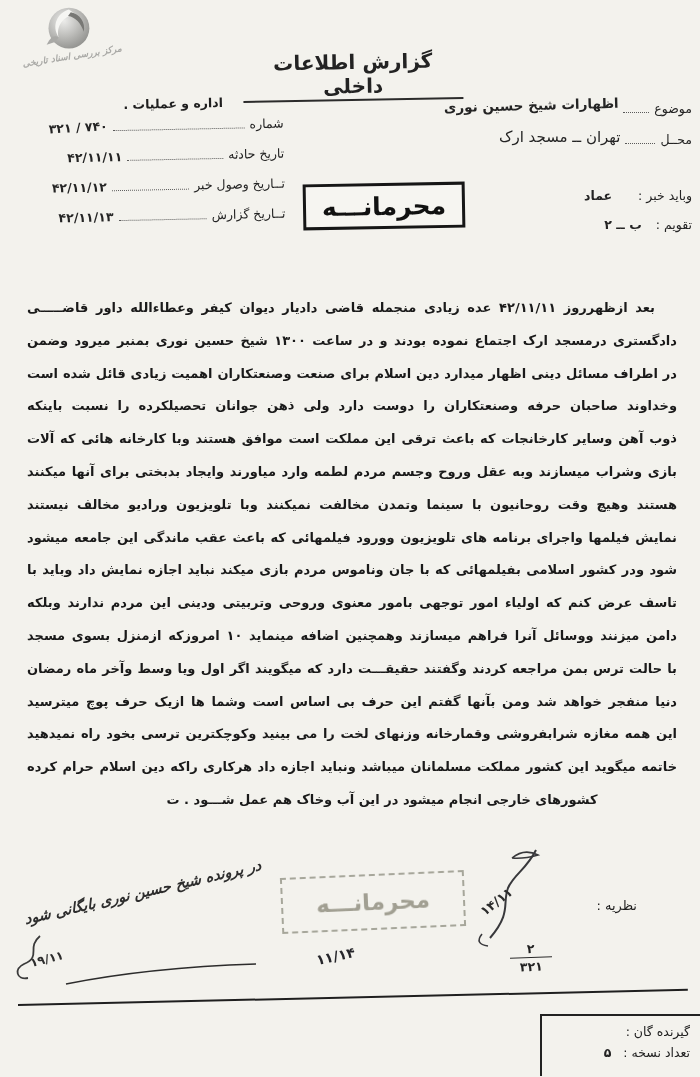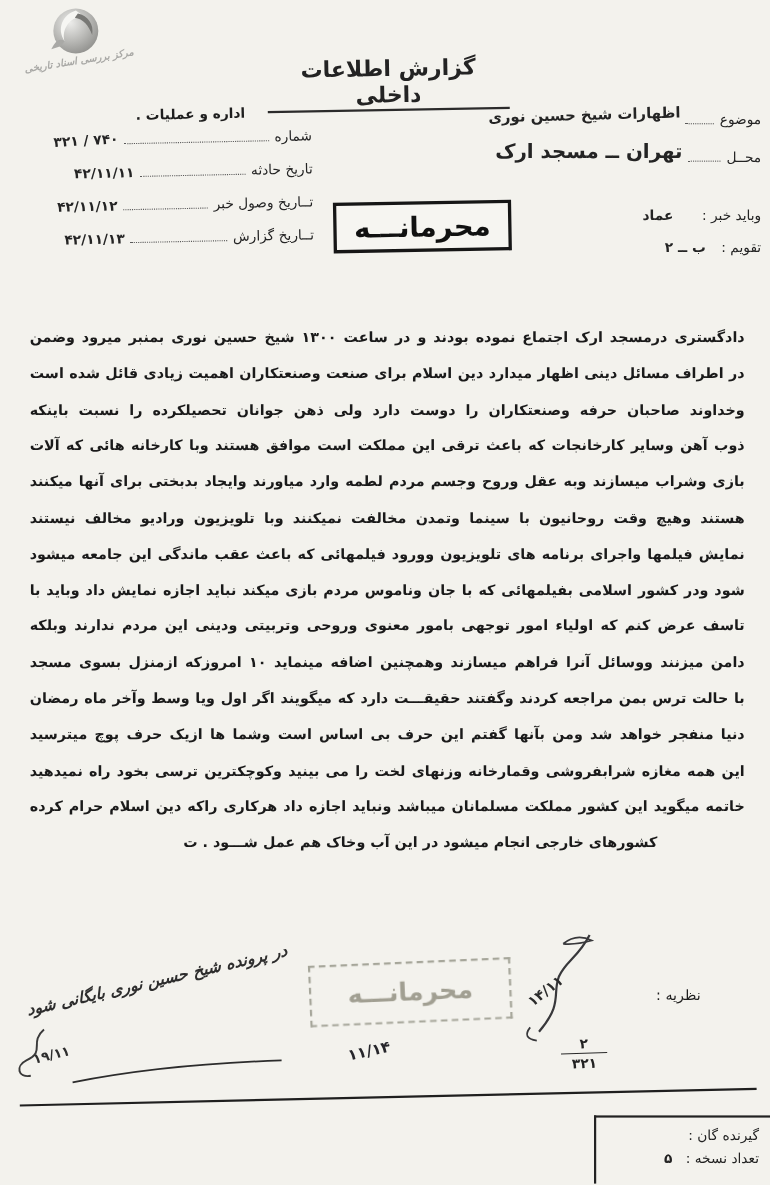--- a/index.html
+++ b/index.html
@@ -46,21 +46,21 @@
   .al-report{position:absolute;left:8px;top:112px;width:227px;}
   .al-num .val{transform:rotate(-2deg);}
 
   .admin-right{left:388px;top:100px;width:304px;}
   .ar-row1{position:absolute;right:0;top:0;width:100%;}
   .ar-row2{position:absolute;right:0;top:29px;width:100%;}
   .ar-row3{position:absolute;right:0;top:59px;width:70%;}
   .ar-row4{position:absolute;right:0;top:88px;width:100%;}
   .ar-row5{position:absolute;right:0;top:117px;width:100%;}
   .ar-val-big{font-size:13.5px;font-weight:bold;transform:rotate(-1.5deg) translateY(-3px);}
-  .ar-val-loc{font-size:18px;font-weight:bold;transform:translateY(-1px);}
+  .ar-val-loc{font-size:15px;font-weight:normal;transform:translateY(-1px);}
   .ar-gap{display:inline-block;width:26px;}
 
   
   .stamp{
     left:303px;top:183px;width:162px;height:46px;
     border:3.5px solid #161616;box-sizing:border-box;
     display:flex;align-items:center;justify-content:center;
     font-size:25px;font-weight:bold;color:#111;direction:rtl;
     transform:rotate(-1deg);letter-spacing:1px;background:rgba(255,255,255,.25);
   }
@@ -188,20 +188,21 @@
   <div class="admin-row ar-row5">
     <span class="lbl">تقویم :</span>
     <span class="ar-gap" style="width:14px"></span>
     <span class="hw rtl">ب ــ ۲</span>
   </div>
 </div>
 
 <div class="abs stamp">محرمانـــه</div>
 
 <div class="abs body-text">
+  <div class="bline first">بعد ازظهرروز ۴۲/۱۱/۱۱ عده زیادی منجمله قاضی دادیار دیوان کیفر وعطاءالله داور قاضـــــی</div>
   <div class="bline">دادگستری درمسجد ارک اجتماع نموده بودند و در ساعت ۱۳۰۰ شیخ حسین نوری بمنبر میرود وضمن صحبت</div>
   <div class="bline">در اطراف مسائل دینی اظهار میدارد دین اسلام برای صنعت وصنعتکاران اهمیت زیادی قائل شده است</div>
   <div class="bline">وخداوند صاحبان حرفه وصنعتکاران را دوست دارد ولی ذهن جوانان تحصیلکرده را نسبت باینکه روحانیـــون</div>
   <div class="bline">ذوب آهن وسایر کارخانجات که باعث ترقی این مملکت است موافق هستند وبا کارخانه هائی که آلات قمار</div>
   <div class="bline">بازی وشراب میسازند وبه عقل وروح وجسم مردم لطمه وارد میاورند وایجاد بدبختی برای آنها میکنند مخالـــف</div>
   <div class="bline">هستند وهیچ وقت روحانیون با سینما وتمدن مخالفت نمیکنند وبا تلویزیون ورادیو مخالف نیستند ومیگویند از</div>
   <div class="bline">نمایش فیلمها واجرای برنامه های تلویزیون وورود فیلمهائی که باعث عقب ماندگی این جامعه میشود جلوگیـــری</div>
   <div class="bline">شود ودر کشور اسلامی بفیلمهائی که با جان وناموس مردم بازی میکند نباید اجازه نمایش داد وباید با کمــــــال</div>
   <div class="bline">تاسف عرض کنم که اولیاء امور توجهی بامور معنوی وروحی وتربیتی ودینی این مردم ندارند وبلکه فساد را بیشتــــر</div>
   <div class="bline">دامن میزنند ووسائل آنرا فراهم میسازند وهمچنین اضافه مینماید ۱۰ امروزکه ازمنزل بسوی مسجد میامدم عده ای</div>

